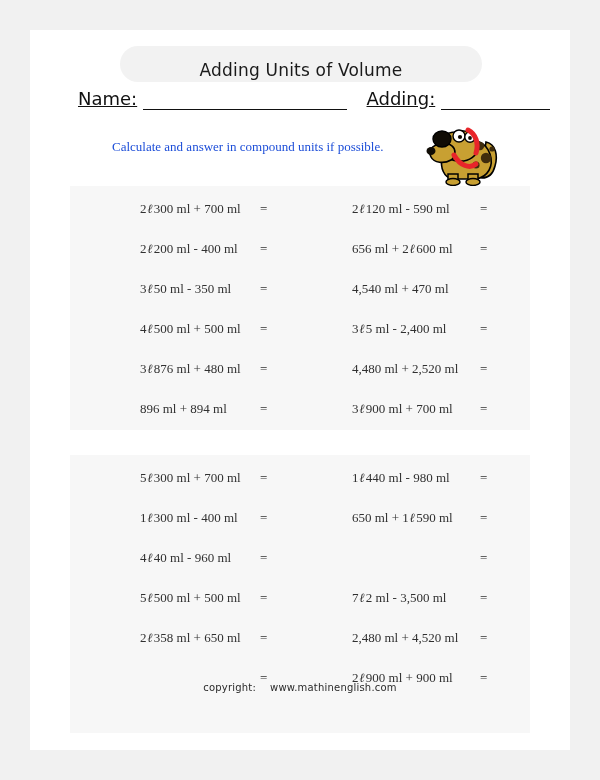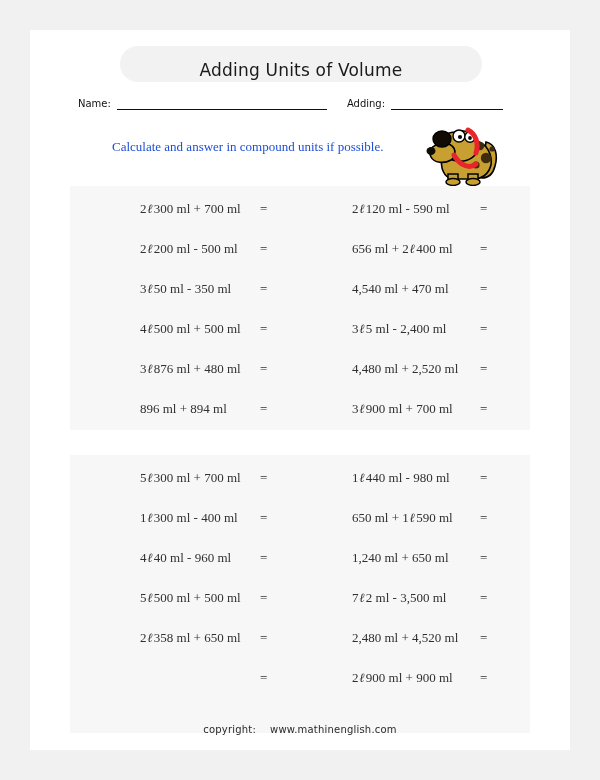--- a/index.html
+++ b/index.html
@@ -53,22 +53,23 @@
   
   .namerow {
     position: absolute;
     left: 48px;      
     top: 58px;       
     width: 472px;
     height: 22px;
     display: flex;
     align-items: flex-end;
     font-family: "DejaVu Sans", sans-serif;
-    font-size: 10px;
+    font-size: 18px;
     color: #111;
+    text-decoration: underline;
   }
   .fieldlabel { white-space: nowrap; padding-bottom: 1px; }
   .ruleline {
     display: inline-block;
     border-bottom: 1.6px solid #111;
     height: 14px;
   }
   .rule-name  { width: 210px; margin-left: 6px; }
   .rule-class { width: 112px; margin-left: 6px; }
   .class-gap  { width: 20px; }
@@ -145,21 +146,21 @@
     font-style: italic;
     font-weight: 700;
     font-size: 12.5px;
     padding: 0 1px;
   }
 
   
   .footer {
     position: absolute;
     left: 0;
-    top: 694px;     
+    top: 652px;     
     width: 540px;
     text-align: center;
     font-family: "DejaVu Sans", sans-serif;
     font-size: 10px;
     color: #2a2a2a;
   }
   .footer .cw { letter-spacing: .2px; }
   .footer .url { margin-left: 14px; letter-spacing: .2px; }
 </style>
 </head>
@@ -238,29 +239,29 @@
             <span> 120 ml - 590 ml</span>
           </div>
           <div class="eq eq-right">
             <span>=</span>
           </div>
         </div>
         <div class="prow">
           <div class="cell cell-left">
             <span>2</span>
             <span class="lit">ℓ</span>
-            <span> 200 ml - 500 ml</span>
+            <span> 200 ml - 400 ml</span>
           </div>
           <div class="eq eq-left">
             <span>=</span>
           </div>
           <div class="cell cell-right">
             <span>656 ml + 2</span>
             <span class="lit">ℓ</span>
-            <span> 400 ml</span>
+            <span> 600 ml</span>
           </div>
           <div class="eq eq-right">
             <span>=</span>
           </div>
         </div>
         <div class="prow">
           <div class="cell cell-left">
             <span>3</span>
             <span class="lit">ℓ</span>
             <span> 50 ml - 350 ml</span>
@@ -368,24 +369,20 @@
           </div>
         </div>
         <div class="prow">
           <div class="cell cell-left">
             <span>4</span>
             <span class="lit">ℓ</span>
             <span> 40 ml - 960 ml</span>
           </div>
           <div class="eq eq-left">
             <span>=</span>
-          </div>
-          <div class="cell cell-right">
-            <span>1,240 ml + 650 ml</span>
-            <span></span>
           </div>
           <div class="eq eq-right">
             <span>=</span>
           </div>
         </div>
         <div class="prow">
           <div class="cell cell-left">
             <span>5</span>
             <span class="lit">ℓ</span>
             <span> 500 ml + 500 ml</span>

